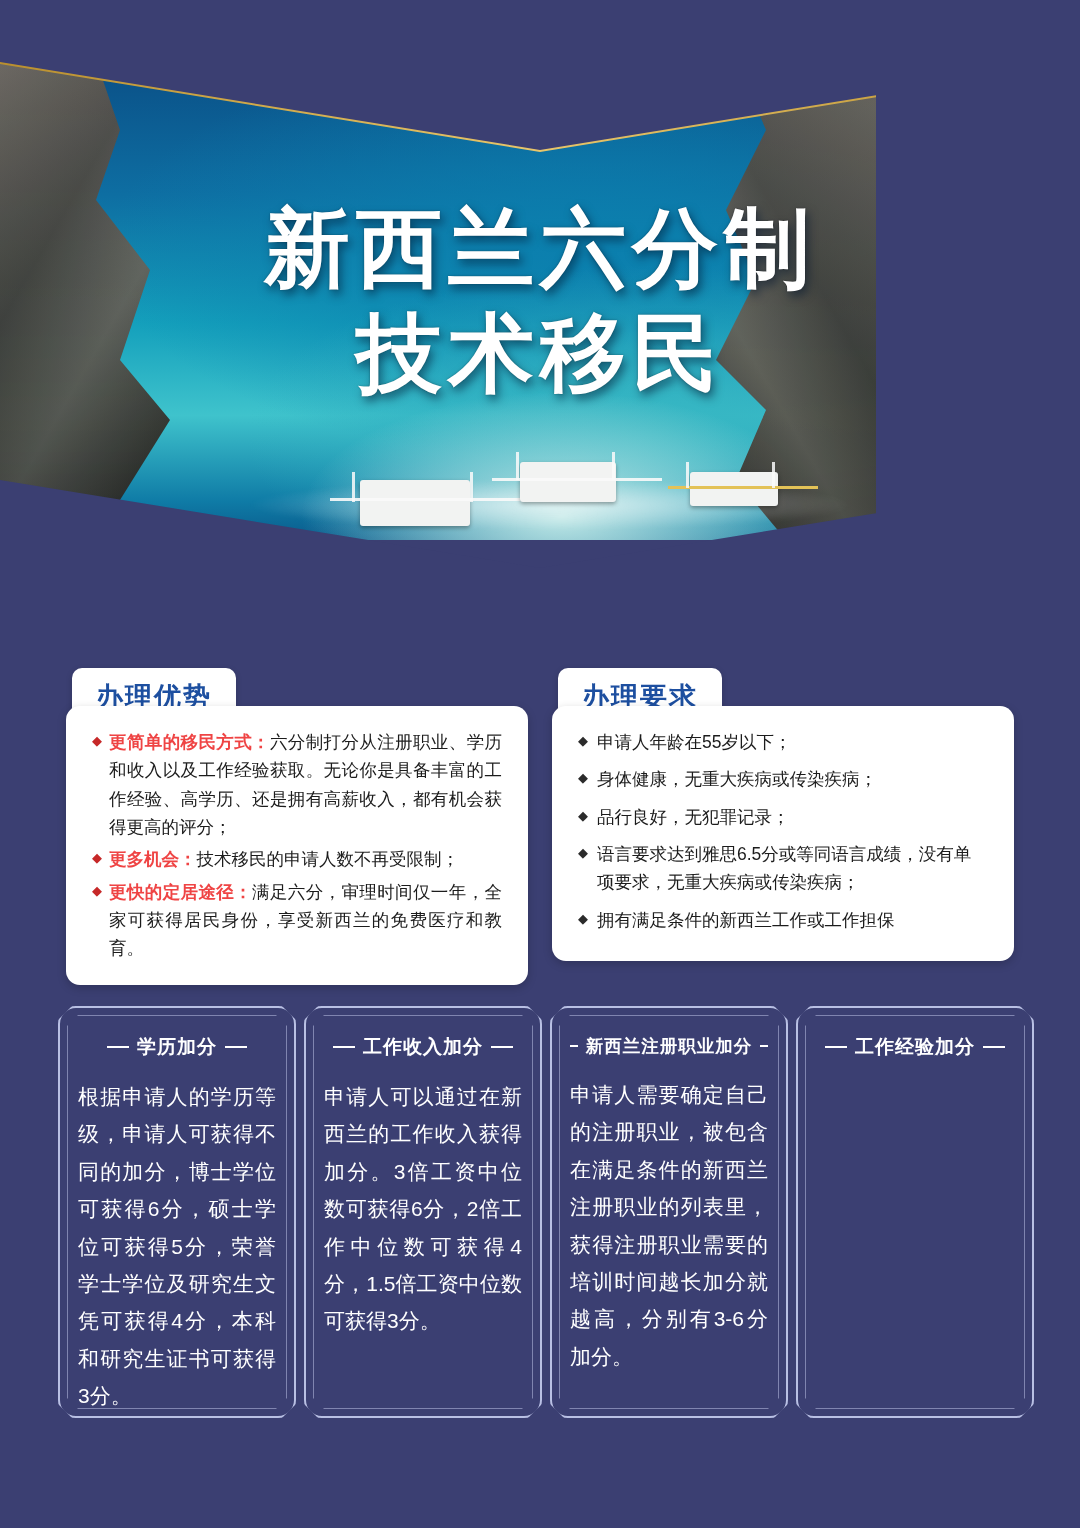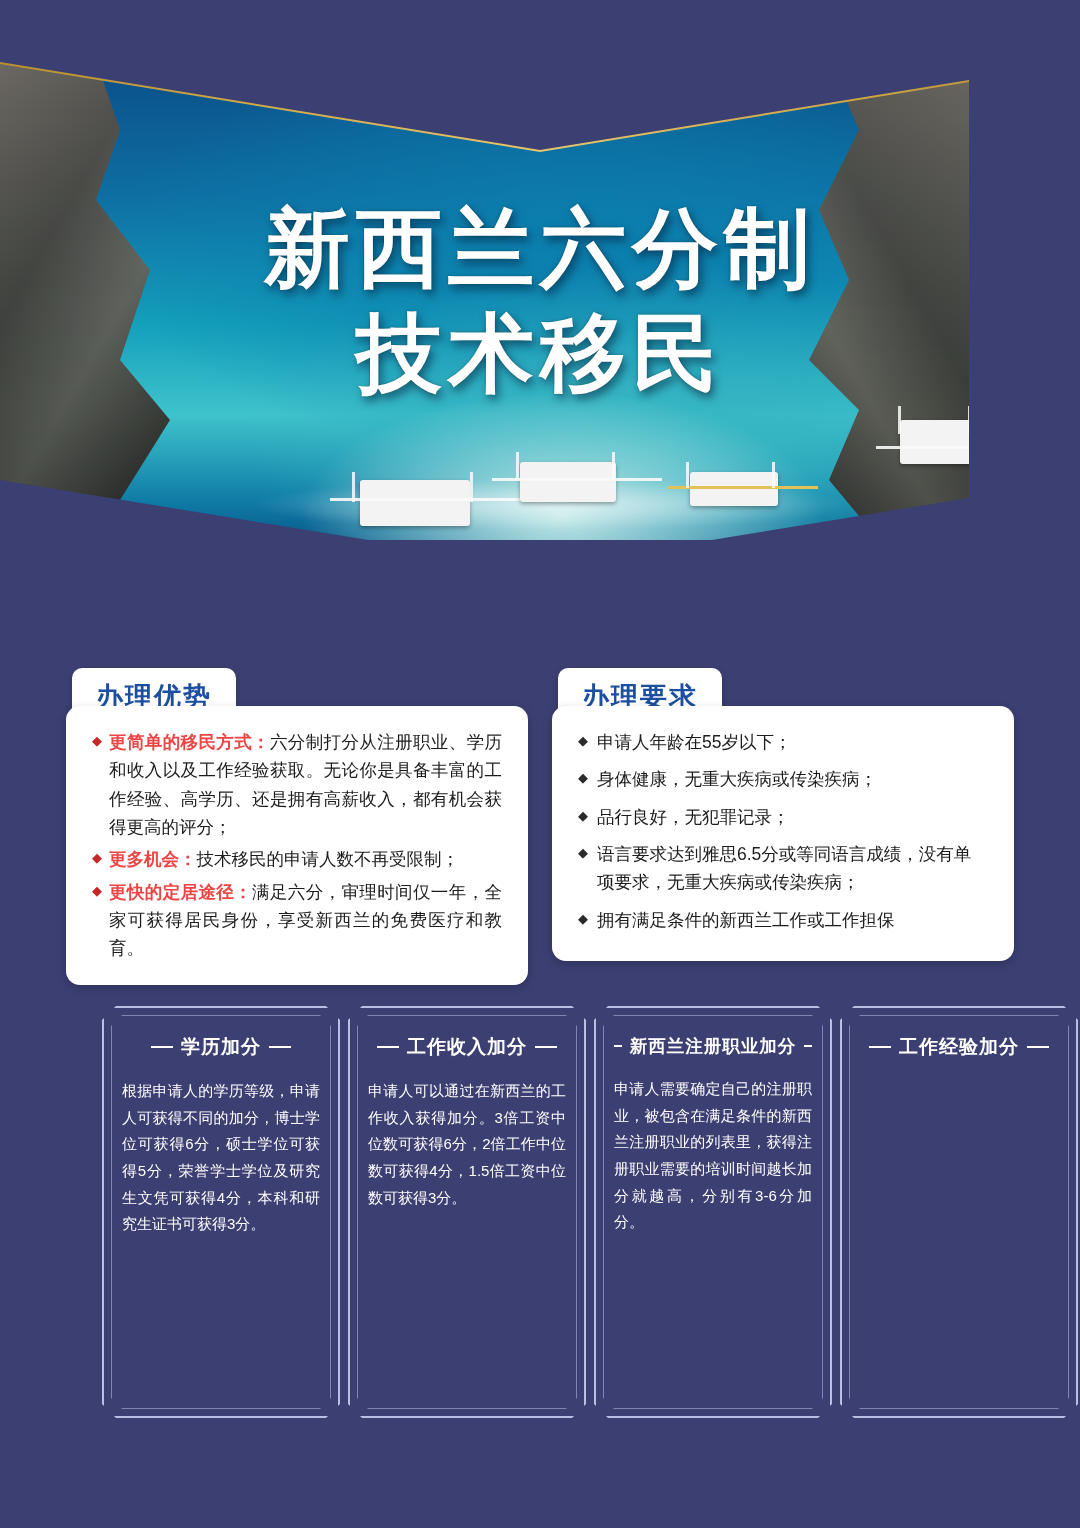--- a/index.html
+++ b/index.html
@@ -12,21 +12,21 @@
     background: #3b3f72;
     font-family: "Liberation Sans", "DejaVu Sans", sans-serif;
     overflow: hidden;
     position: relative;
   }
 
   
   .hero {
     position: absolute;
     left: 0; top: 0;
-    width: 969px;
+    width: 876px;
     height: 600px;
     overflow: hidden;
   }
   .hero-photo {
     position: absolute;
     left: 0; top: 60px;
     width: 1080px;
     height: 480px;
     background:
       radial-gradient(ellipse 420px 200px at 52% 95%, #bfe7e6 0%, rgba(191,231,230,0) 62%),
@@ -221,29 +221,28 @@
     width: 1080px;
     height: 420px;
   }
   .score-card {
     position: absolute;
     top: 0;
     width: 238px;
     height: 412px;
     box-sizing: border-box;
     border: 2px solid #b9c0e4;
-    border-radius: 8px;
+    border-radius: 18px;
     padding: 26px 18px 18px 18px;
     color: #ffffff;
     
     clip-path: polygon(
       14px 0, calc(100% - 14px) 0, 100% 14px,
       100% calc(100% - 14px), calc(100% - 14px) 100%,
       14px 100%, 0 calc(100% - 14px), 0 14px);
-    margin-left: 44px;
   }
   .score-card .inner-line {
     position: absolute;
     left: 7px; top: 7px; right: 7px; bottom: 7px;
     border: 1px solid rgba(185,192,228,.55);
     border-radius: 4px;
     pointer-events: none;
     clip-path: polygon(
       11px 0, calc(100% - 11px) 0, 100% 11px,
       100% calc(100% - 11px), calc(100% - 11px) 100%,
@@ -267,21 +266,21 @@
   }
   .sc-head .dash {
     display: inline-block;
     width: 22px;
     height: 2px;
     background: #ffffff;
     flex: none;
   }
   .sc-head .dash.short { width: 16px; }
   .sc-body {
-    font-size: 15px;
+    font-size: 21px;
     line-height: 1.78;
     text-align: justify;
     text-justify: inter-ideograph;
   }
   #score-4 .sc-body { font-size: 15.5px; line-height: 1.72; }
   #score-3 .sc-head { font-size: 17.5px; }
   #score-3 .sc-head .dash { width: 8px; }
 </style>
 </head>
 <body>

